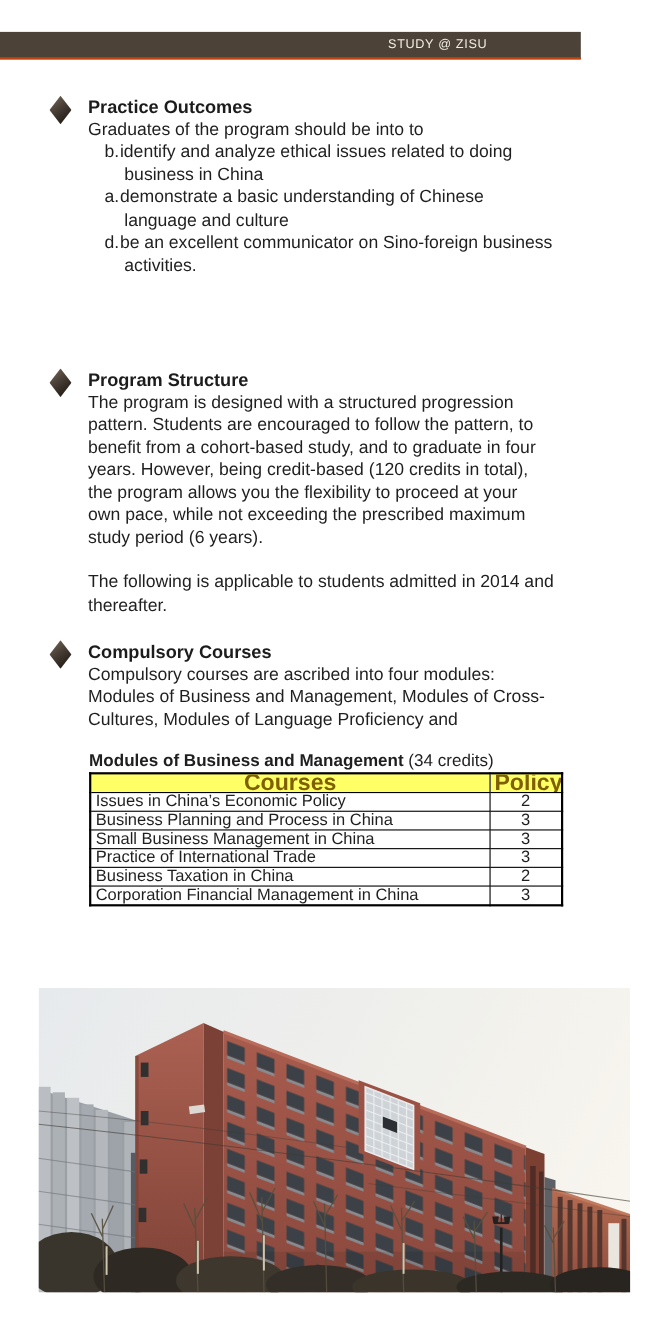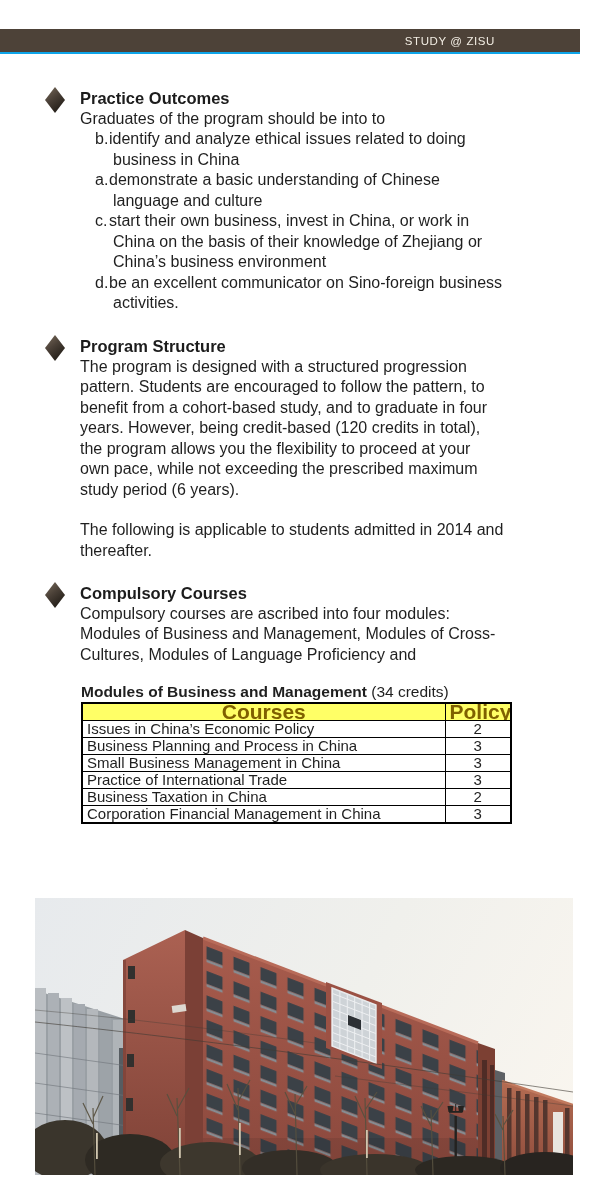--- a/index.html
+++ b/index.html
@@ -4,22 +4,22 @@
 <style>
   * { margin:0; padding:0; box-sizing:border-box; }
   html,body { background:#ffffff; }
   .page {
     position:relative; width:600px; height:1200px; background:#ffffff;
     font-family:"Liberation Sans","DejaVu Sans",sans-serif;
     color:#1f1f1f; overflow:hidden;
   }
   
   .topbar {
-    position:absolute; left:0; top:29px; width:580px; height:25px;
-    background:#4d4238; border-bottom:2px solid #0ea5e9;
+    position:absolute; left:0; top:29px; width:528px; height:25px;
+    background:#4d4238; border-bottom:2px solid #c2410c;
   }
   .topbar .bartitle {
     position:absolute; right:85px; top:0; height:25px; line-height:25px;
     color:#f2ede3; font-size:11.5px; letter-spacing:0.6px;
   }
   
   .section { position:absolute; left:80px; width:424px; font-size:16px; line-height:20.5px; }
   .sec-heading { font-weight:bold; font-size:16.5px; line-height:20.5px; color:#1c1c1c; position:relative; }
   .diamond { position:absolute; left:-35px; top:-1px; width:20px; height:26px; }
   .li { padding-left:33px; text-indent:-18px; }
@@ -64,21 +64,20 @@
               <stop offset="1" stop-color="#221d17"></stop>
         </linearGradient>
           </defs>
         <polygon points="10,0 20,13 10,26 0,13" fill="url(#dg1)"></polygon>
       </svg>
       <span>Practice Outcomes</span>
     </div>
     <div>Graduates of the program should be into to</div>
     <div class="li"><span class="marker">b.</span><span>identify and analyze ethical issues related to doing business in China</span></div>
     <div class="li"><span class="marker">a.</span><span>demonstrate a basic understanding of Chinese language and culture</span></div>
-    <div class="li"><span class="marker">c.</span><span>start their own business, invest in China, or work in China on the basis of their knowledge of Zhejiang or China’s business environment</span></div>
     <div class="li"><span class="marker">d.</span><span>be an excellent communicator on Sino-foreign business activities.</span></div>
   </div>
 
   <div class="section" style="top:336px;">
     <div class="sec-heading">
       <svg class="diamond" viewBox="0 0 20 26">
         <polygon points="10,0 20,13 10,26 0,13" fill="url(#dg1)"></polygon>
       </svg>
       <span>Program Structure</span>
     </div>

